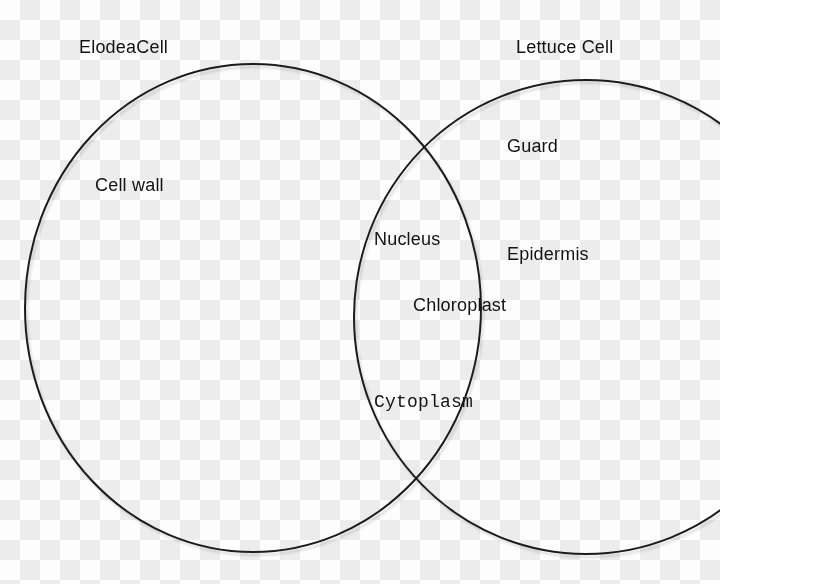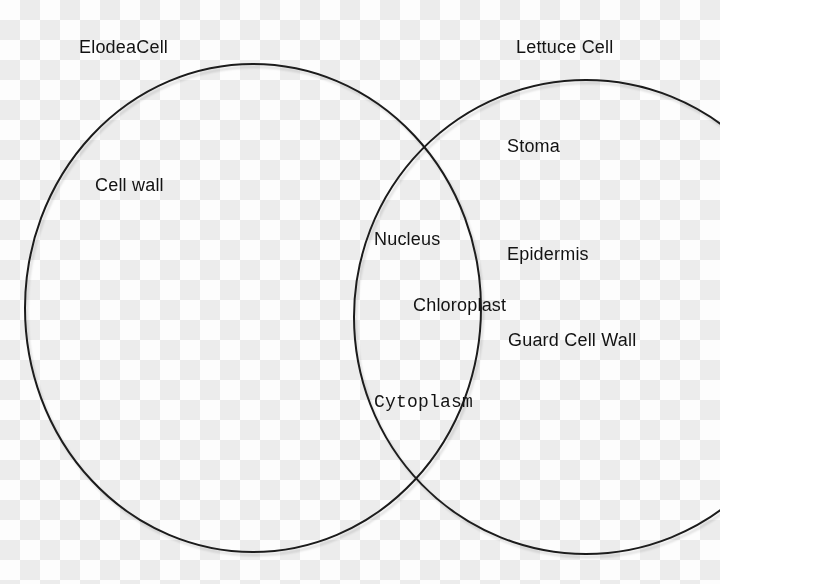--- a/index.html
+++ b/index.html
@@ -60,19 +60,18 @@
   <div class="label pos-title-right">Lettuce Cell</div>
 
   <div class="label pos-cell-wall">Cell wall</div>
 
   <div class="label pos-nucleus">Nucleus</div>
 
   <div class="label pos-chloroplast">Chloroplast</div>
 
   <div class="label pos-cytoplasm">Cytoplasm</div>
 
-  <div class="label pos-stoma">Stoma</div>
+  <div class="label pos-stoma">Guard</div>
 
   <div class="label pos-epidermis">Epidermis</div>
 
-  <div class="label pos-guard">Guard Cell Wall</div>
 
 </div>
 
 </body></html>

